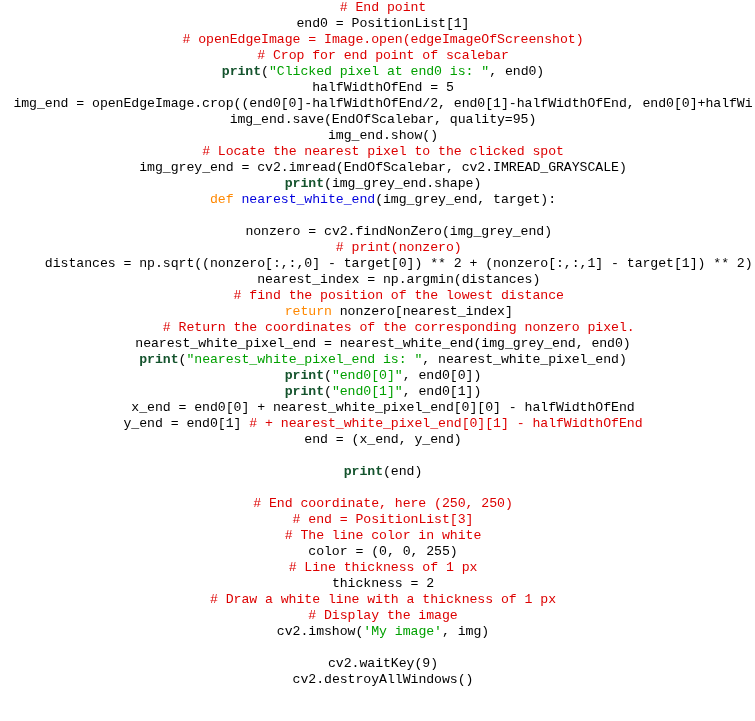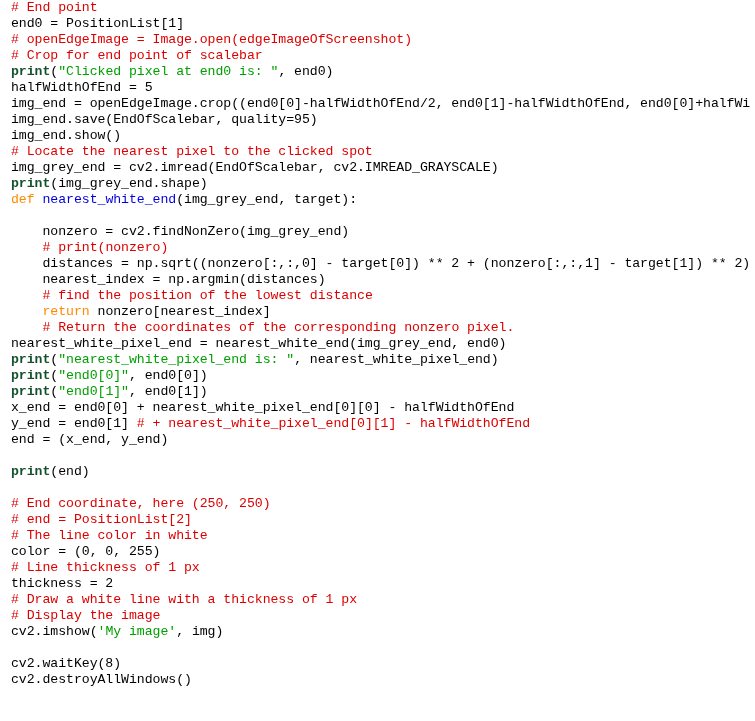--- a/index.html
+++ b/index.html
@@ -26,20 +26,21 @@
   .code-line {
     display: block;
     white-space: pre;
     font-family: "Liberation Mono", "DejaVu Sans Mono", monospace;
     font-size: 13.2px;
     line-height: 16px;
     height: 16px;
     color: #000000;
     letter-spacing: -0.05px;
     padding-left: 11px;
+    text-align: center;
   }
   .tok { white-space: pre; }
   .tok-plain   { color: #000000; }
   .tok-comment { color: #dd0000; }
   .tok-keyword { color: #ff8800; font-weight: normal; }
   .tok-builtin { color: #14532d; font-weight: bold; }
   .tok-func    { color: #0000dd; }
   .tok-string  { color: #00a000; }
 </style>
 </head>
@@ -71,24 +72,24 @@
     <div class="code-line"><span class="tok tok-builtin">print</span><span class="tok tok-plain">(</span><span class="tok tok-string">"nearest_white_pixel_end is: "</span><span class="tok tok-plain">, nearest_white_pixel_end)</span></div>
     <div class="code-line"><span class="tok tok-builtin">print</span><span class="tok tok-plain">(</span><span class="tok tok-string">"end0[0]"</span><span class="tok tok-plain">, end0[0])</span></div>
     <div class="code-line"><span class="tok tok-builtin">print</span><span class="tok tok-plain">(</span><span class="tok tok-string">"end0[1]"</span><span class="tok tok-plain">, end0[1])</span></div>
     <div class="code-line"><span class="tok tok-plain">x_end = end0[0] + nearest_white_pixel_end[0][0] - halfWidthOfEnd</span></div>
     <div class="code-line"><span class="tok tok-plain">y_end = end0[1] </span><span class="tok tok-comment"># + nearest_white_pixel_end[0][1] - halfWidthOfEnd</span></div>
     <div class="code-line"><span class="tok tok-plain">end = (x_end, y_end)</span></div>
     <div class="code-line">&nbsp;</div>
     <div class="code-line"><span class="tok tok-builtin">print</span><span class="tok tok-plain">(end)</span></div>
     <div class="code-line">&nbsp;</div>
     <div class="code-line"><span class="tok tok-comment"># End coordinate, here (250, 250)</span></div>
-    <div class="code-line"><span class="tok tok-comment"># end = PositionList[2]</span></div>
+    <div class="code-line"><span class="tok tok-comment"># end = PositionList[3]</span></div>
     <div class="code-line"><span class="tok tok-comment"># The line color in white</span></div>
     <div class="code-line"><span class="tok tok-plain">color = (0, 0, 255)</span></div>
     <div class="code-line"><span class="tok tok-comment"># Line thickness of 1 px</span></div>
     <div class="code-line"><span class="tok tok-plain">thickness = 2</span></div>
     <div class="code-line"><span class="tok tok-comment"># Draw a white line with a thickness of 1 px</span></div>
     <div class="code-line"><span class="tok tok-comment"># Display the image</span></div>
     <div class="code-line"><span class="tok tok-plain">cv2.imshow(</span><span class="tok tok-string">'My image'</span><span class="tok tok-plain">, img)</span></div>
     <div class="code-line">&nbsp;</div>
-    <div class="code-line"><span class="tok tok-plain">cv2.waitKey(8)</span></div>
+    <div class="code-line"><span class="tok tok-plain">cv2.waitKey(9)</span></div>
     <div class="code-line"><span class="tok tok-plain">cv2.destroyAllWindows()</span></div>
   </div>
 
 </body></html>

